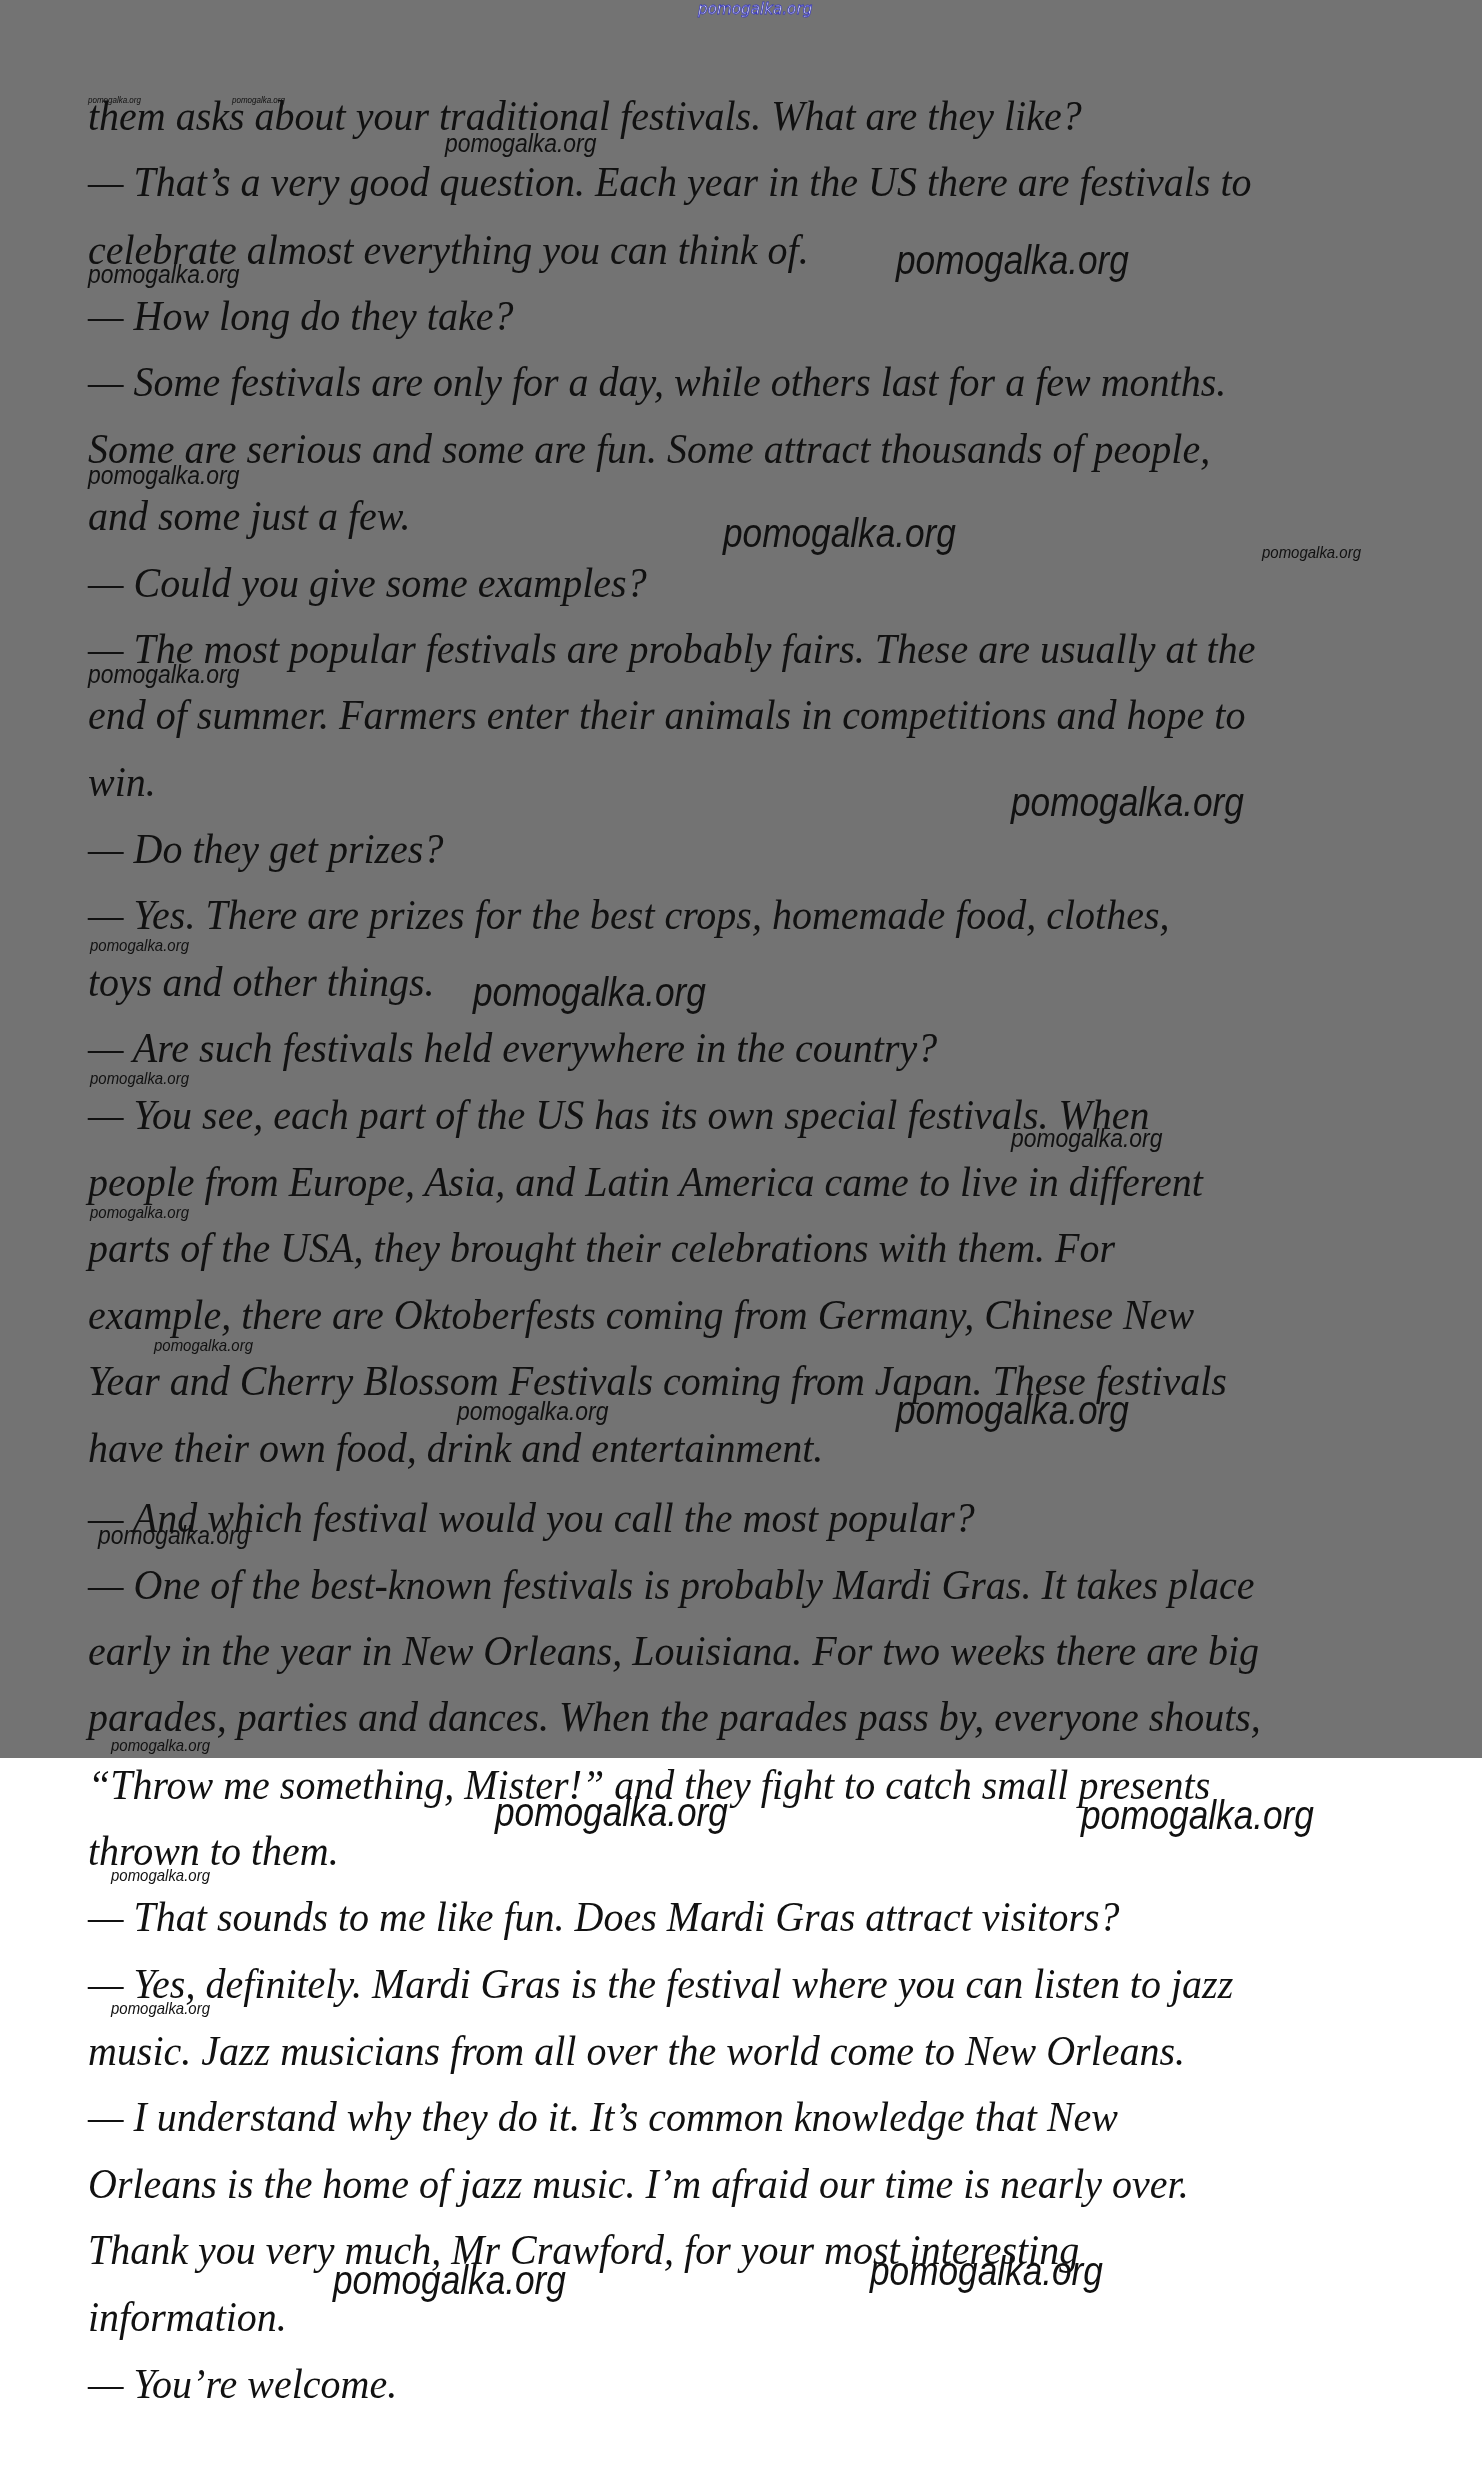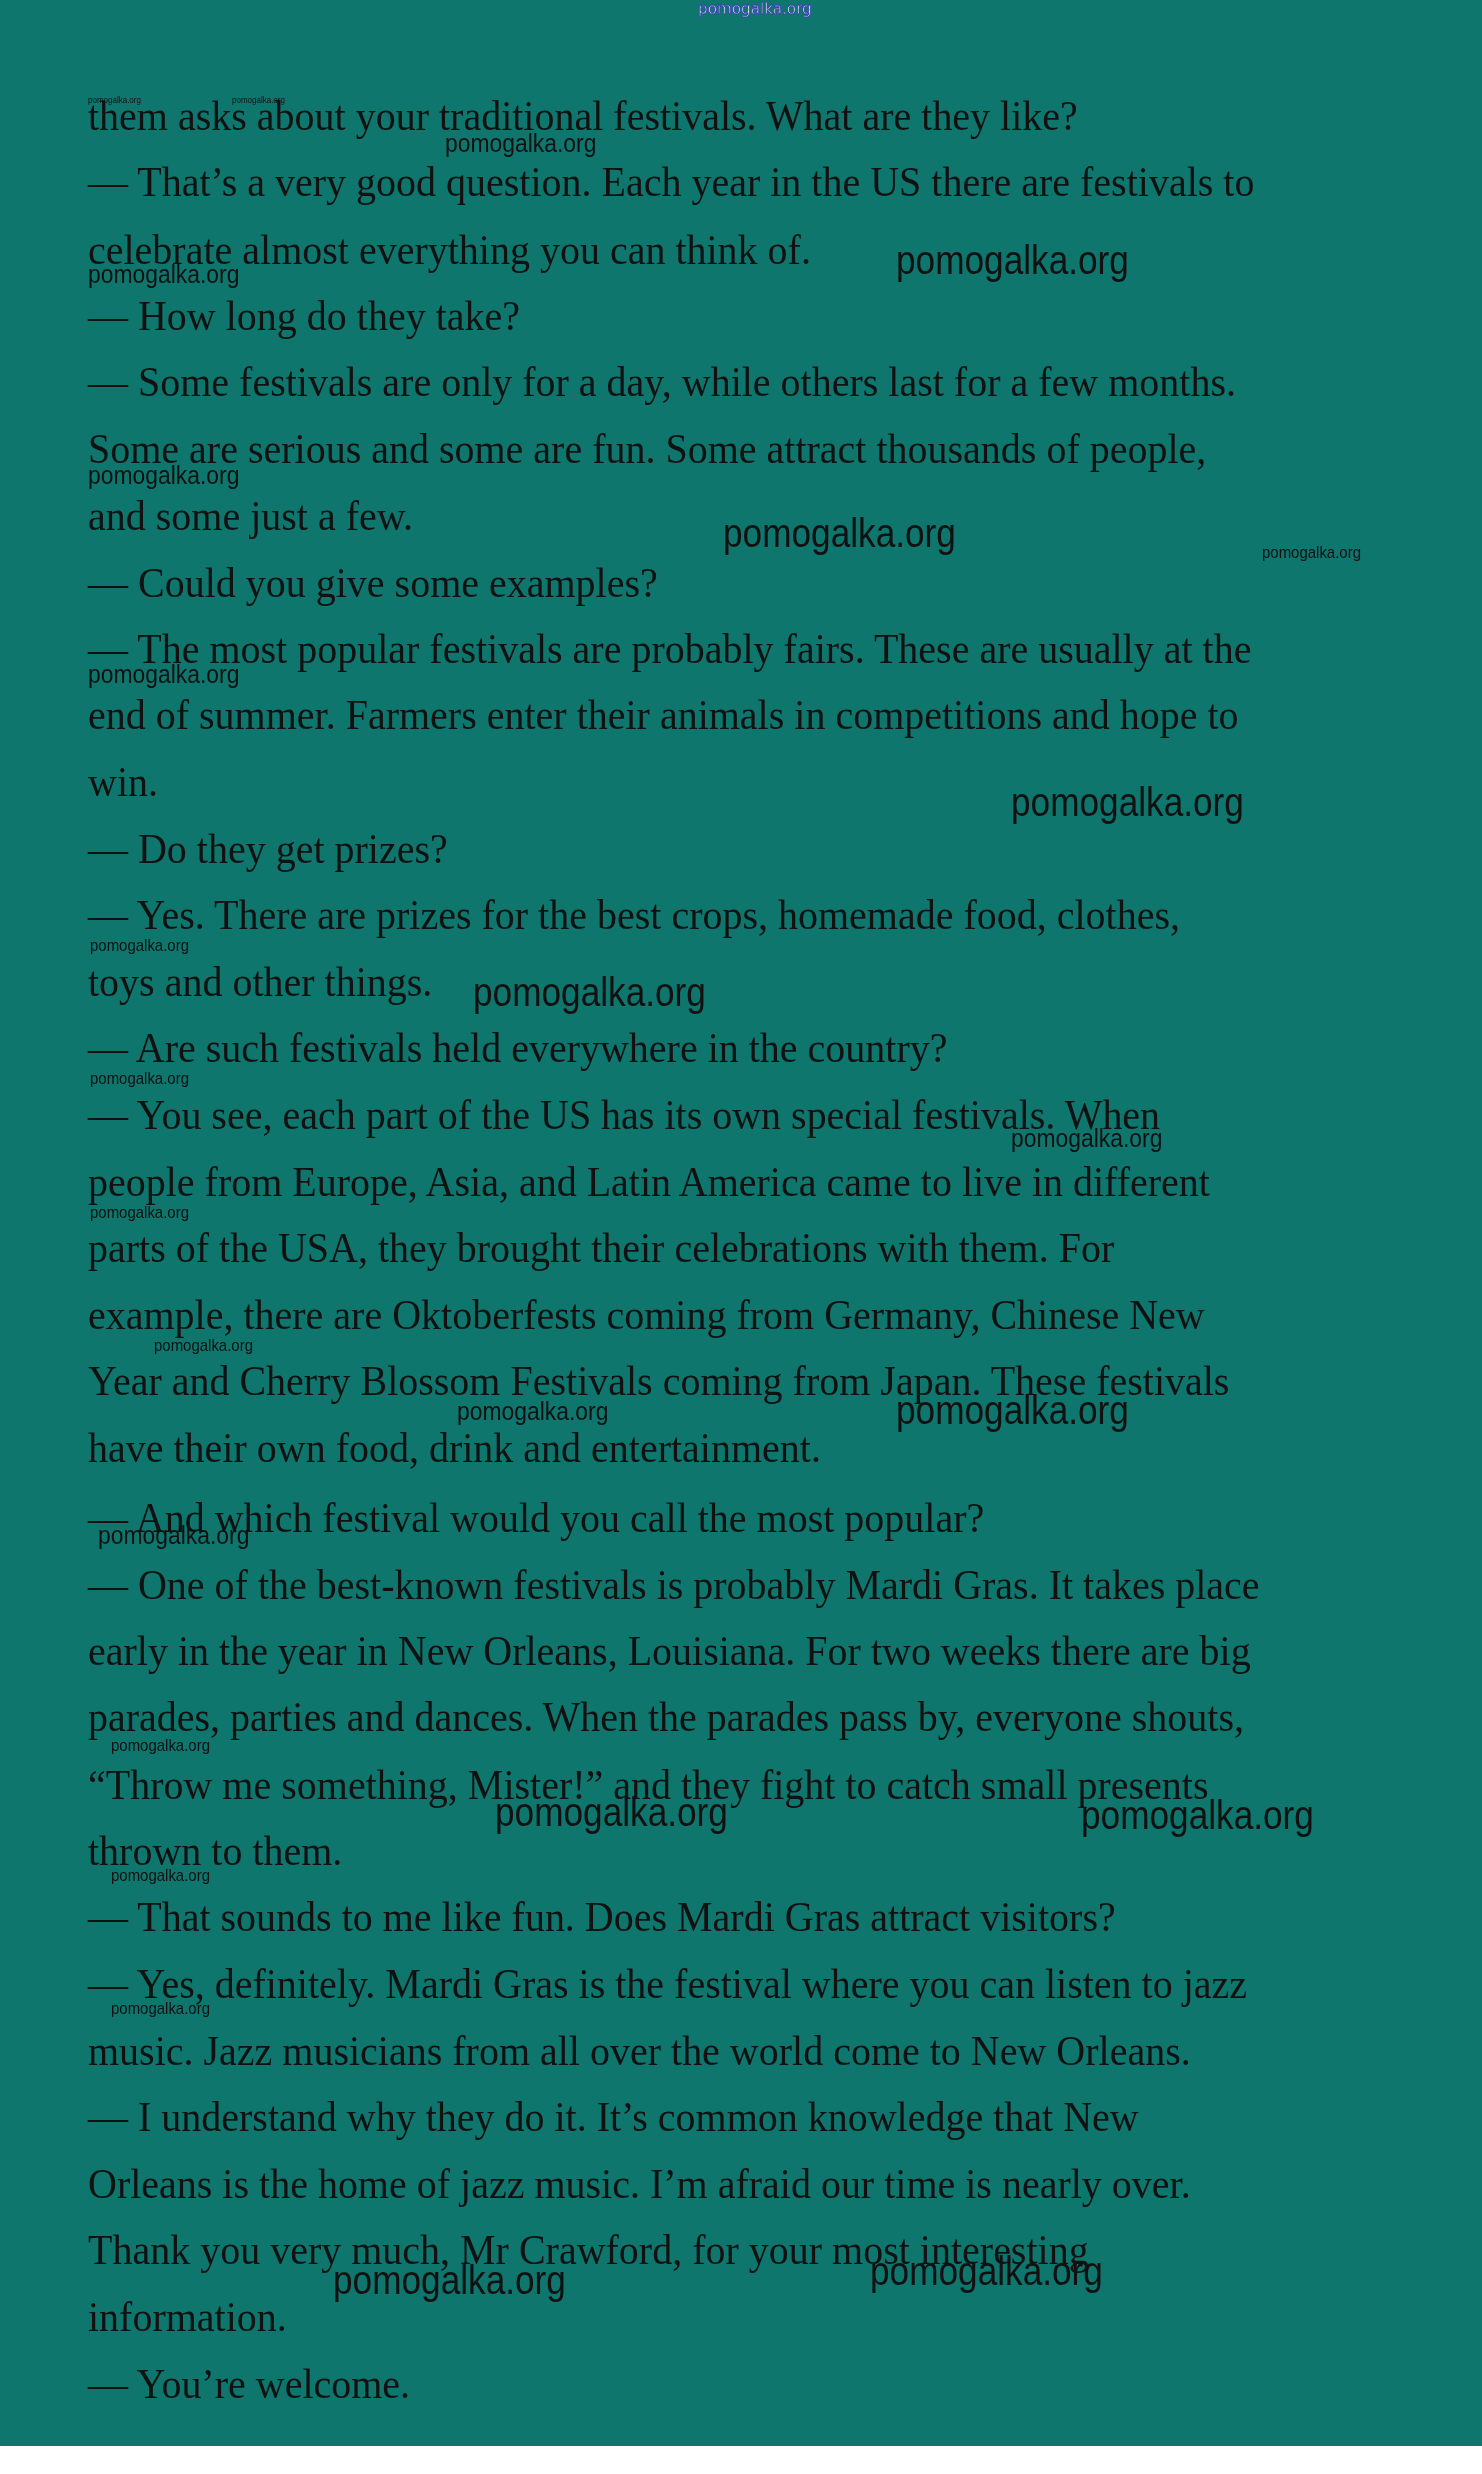--- a/index.html
+++ b/index.html
@@ -1,17 +1,17 @@
 <!DOCTYPE html>
 <html style="font-size:12.2px"><head>
 <meta charset="utf-8">
 <style>
   html, body { margin: 0; padding: 0; background: #ffffff; }
   body { width: 1482px; height: 2475px; position: relative; overflow: hidden; }
-  .page { position: absolute; left: 0; top: 0; width: 1482px; height: 2446px; background: #0f766e; }
+  .page { position: absolute; left: 0; top: 0; width: 1482px; height: 1758px; background: #737373; font-style: italic; }
   .line {
     position: absolute;
     left: 88px;
     font-family: "Liberation Serif", "DejaVu Serif", serif;
     font-size: 43px;
     line-height: 53px;
     color: #111111;
     white-space: nowrap;
     transform: scaleX(0.93);
     transform-origin: left center;

